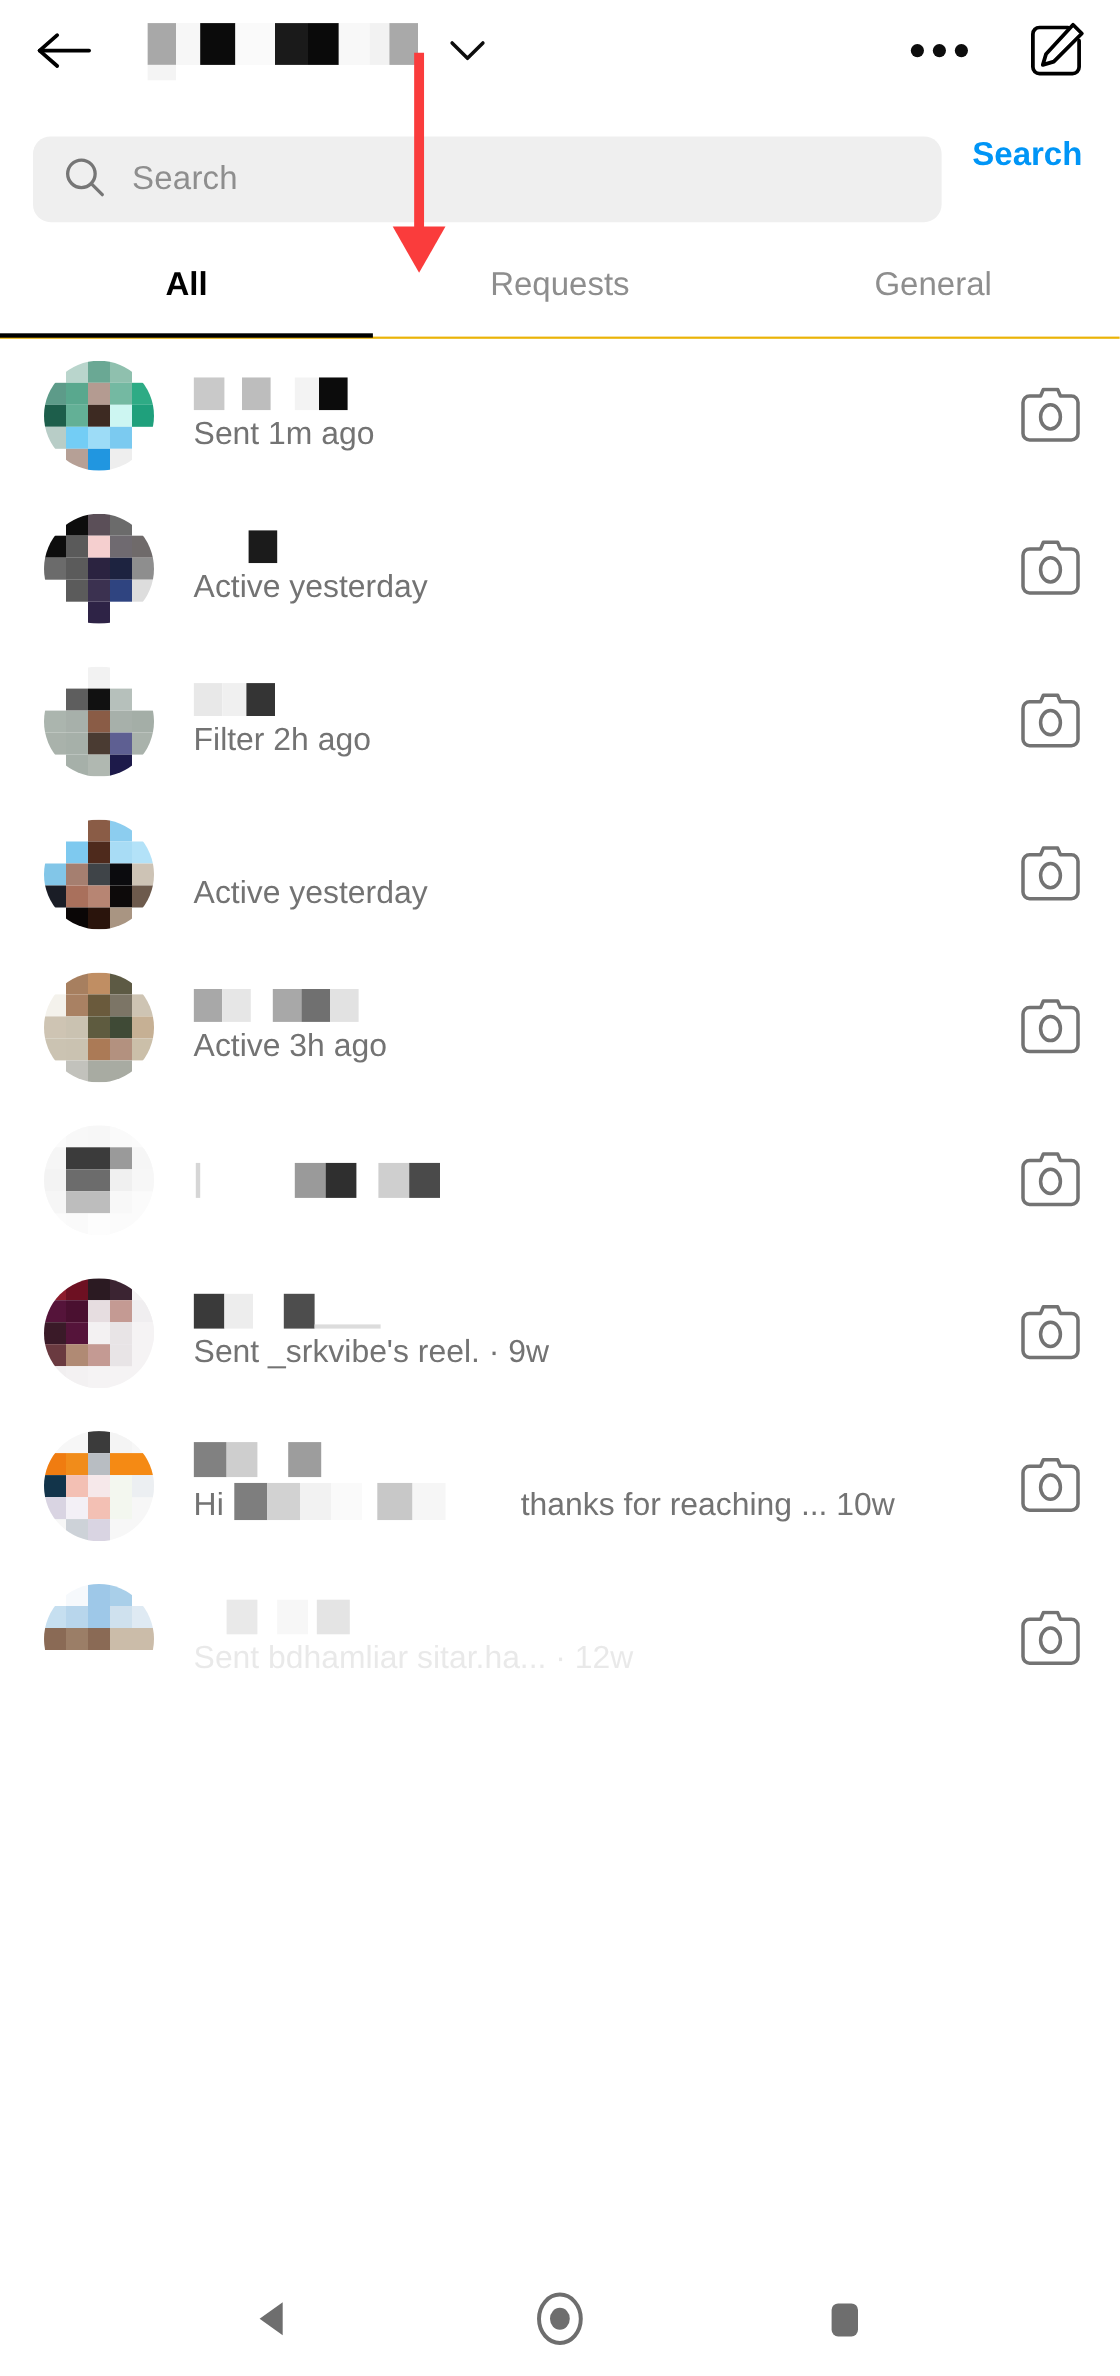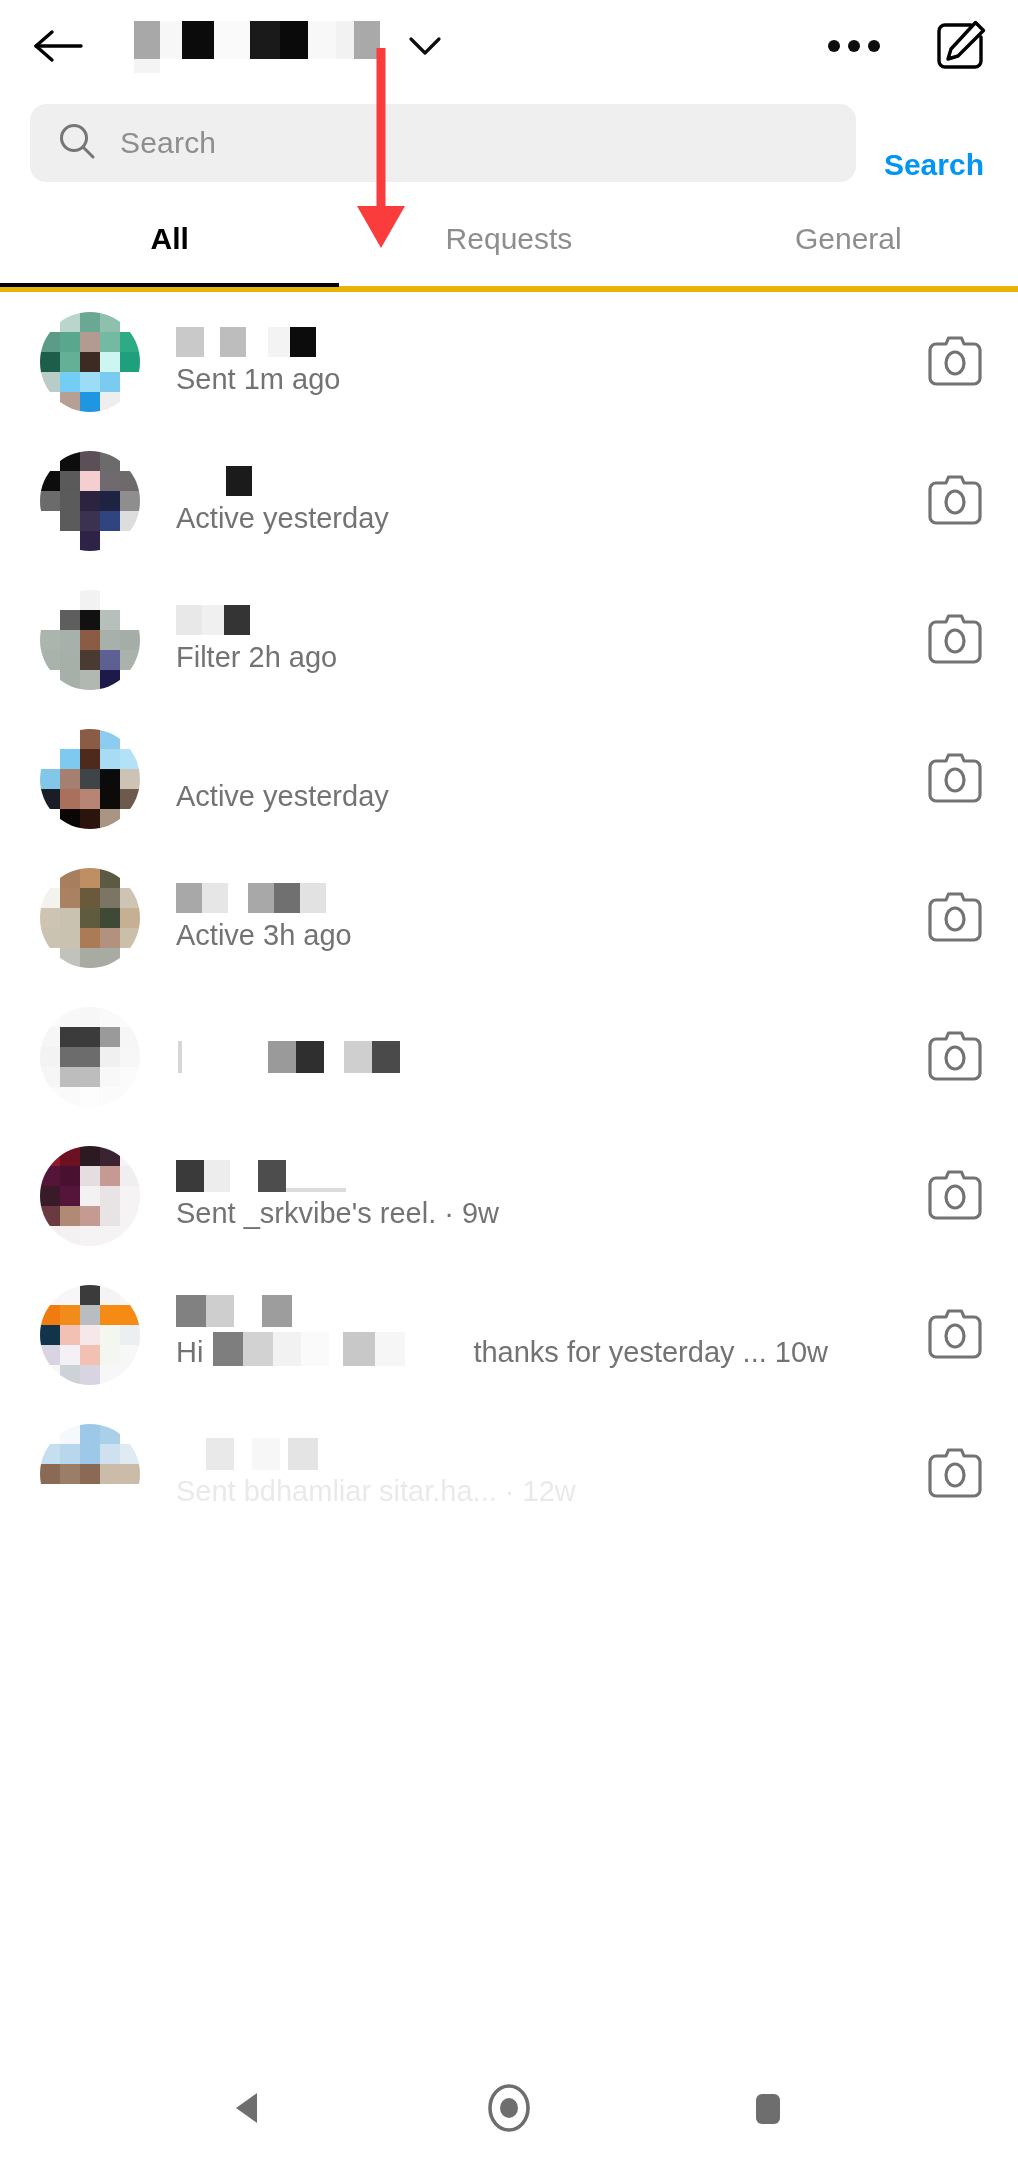--- a/index.html
+++ b/index.html
@@ -24,23 +24,23 @@
   .title-wrap { display:flex; align-items:center; margin-left:48px; gap:0px; }
   .chev { margin-left:22px; display:flex; align-items:center; }
   .header-spacer { flex:1; }
   .dots { display:flex; gap:8px; align-items:center; margin-right:52px; cursor:pointer; }
   .dot { width:12px; height:12px; border-radius:50%; background:#0d0d0d; }
   .compose { width:56px; height:56px; display:flex; align-items:center; justify-content:center; cursor:pointer; }
 
   
   .search-row {
     display:flex;
-    align-items:flex-end;
+    align-items:flex-start;
     padding:0 30px;
-    margin-top:12px;
+    margin-top:32px;
   }
   .search-box {
     flex:1;
     height:78px;
     background:#efefef;
     border-radius:16px;
     display:flex;
     align-items:center;
     padding:0 28px;
     gap:24px;
@@ -56,21 +56,21 @@
     font-weight:700;
     color:#0095f6;
     cursor:pointer;
     padding-right:4px;
   }
 
   
   .tabs {
     display:flex;
     margin-top:40px;
-    border-bottom:6px solid #eab308;
+    border-bottom:2px solid #eab308;
     position:relative;
   }
   .tab {
     flex:1;
     text-align:center;
     font-size:30px;
     color:#8e8e8e;
     padding-bottom:30px;
     cursor:pointer;
     position:relative;
@@ -571,21 +571,21 @@
         <span>
           <svg width="270" height="34" viewBox="0 0 270 34">
             <rect x="10" y="0" width="30" height="34" fill="#7e7e7e"></rect>
             <rect x="40" y="0" width="30" height="34" fill="#d2d2d2"></rect>
             <rect x="70" y="0" width="28" height="34" fill="#f2f2f2"></rect>
             <rect x="98" y="0" width="28" height="34" fill="#fafafa"></rect>
             <rect x="140" y="0" width="32" height="34" fill="#c8c8c8"></rect>
             <rect x="172" y="0" width="30" height="34" fill="#f6f6f6"></rect>
           </svg>
         </span>
-        <span class="txt">thanks for yesterday ... 10w</span>
+        <span class="txt">thanks for reaching ... 10w</span>
       </div>
     </div>
     <div class="camera">
       <svg width="58" height="52" viewBox="0 0 58 52">
         <path d="M20 8 L22.5 2 H35.5 L38 8 H48 A6 6 0 0 1 54 14 V42 A6 6 0 0 1 48 48 H10 A6 6 0 0 1 4 42 V14 A6 6 0 0 1 10 8 Z" fill="none" stroke="#737373" stroke-width="3.2" stroke-linejoin="round"></path>
         <ellipse cx="29" cy="27" rx="9" ry="11" fill="none" stroke="#737373" stroke-width="3.2"></ellipse>
       </svg>
     </div>
   </div>
 

